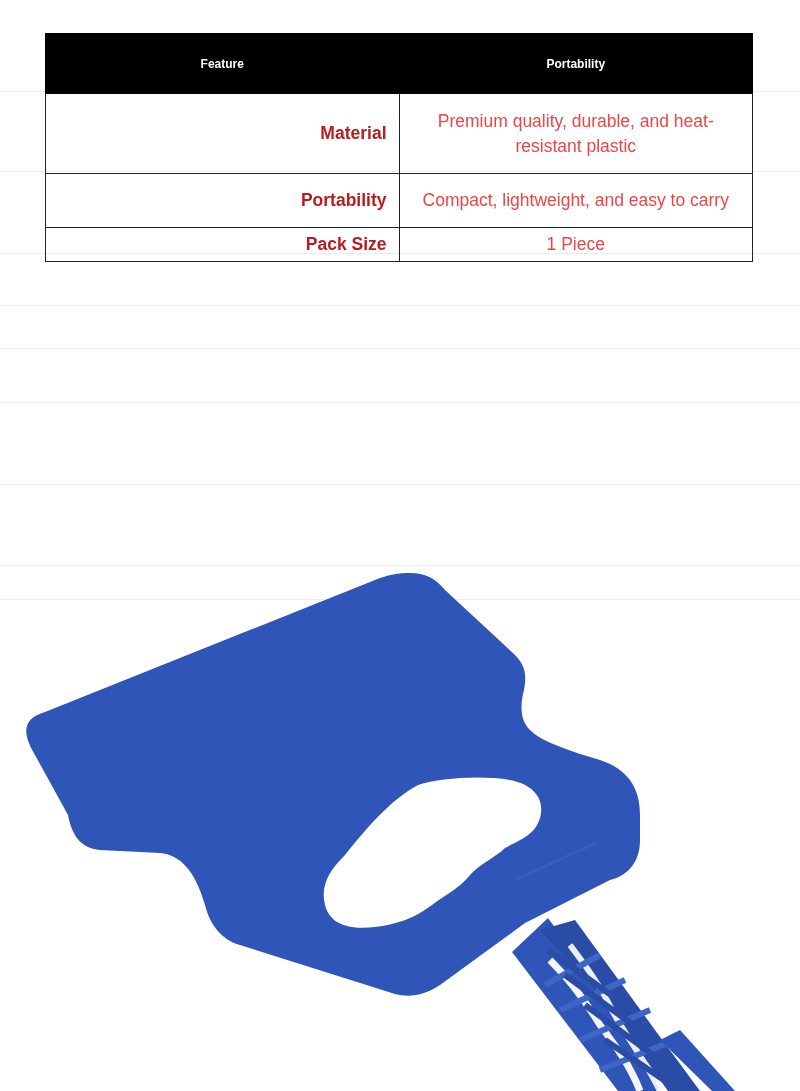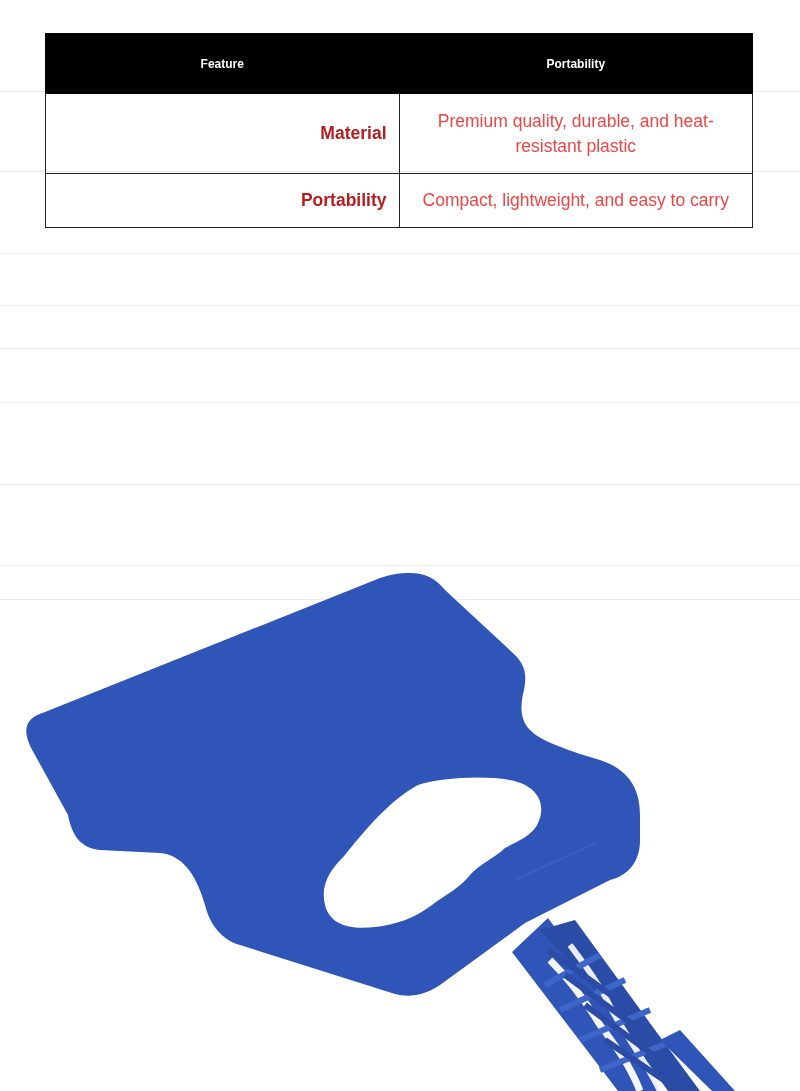--- a/index.html
+++ b/index.html
@@ -33,20 +33,24 @@
     </tr>
   </thead>
   <tbody>
     <tr style="height:80px">
       <td class="feat">Material</td>
       <td class="desc">Premium quality, durable, and heat-resistant plastic</td>
     </tr>
     <tr style="height:54px">
       <td class="feat">Portability</td>
       <td class="desc">Compact, lightweight, and easy to carry</td>
+    </tr>
+    <tr style="height:34px">
+      <td class="feat">Pack Size</td>
+      <td class="desc">1 Piece</td>
     </tr>
   </tbody>
 </table>
 
 <svg class="product-image" viewBox="0 0 800 1091" xmlns="http://www.w3.org/2000/svg">
 
   <g>
     <path d="M512 952 L548 918 L640 1045 L660 1091 L618 1091 Z" fill="#2f55b8"></path>
     <path d="M540 930 L575 920 L655 1030 L700 1091 L668 1091 L600 995 Z" fill="#2a4ca6"></path>
     <path d="M550 960 C570 980 585 1000 600 1025 C615 1045 630 1065 640 1091" stroke="#ffffff" stroke-width="7" fill="none" opacity="0.95"></path>

